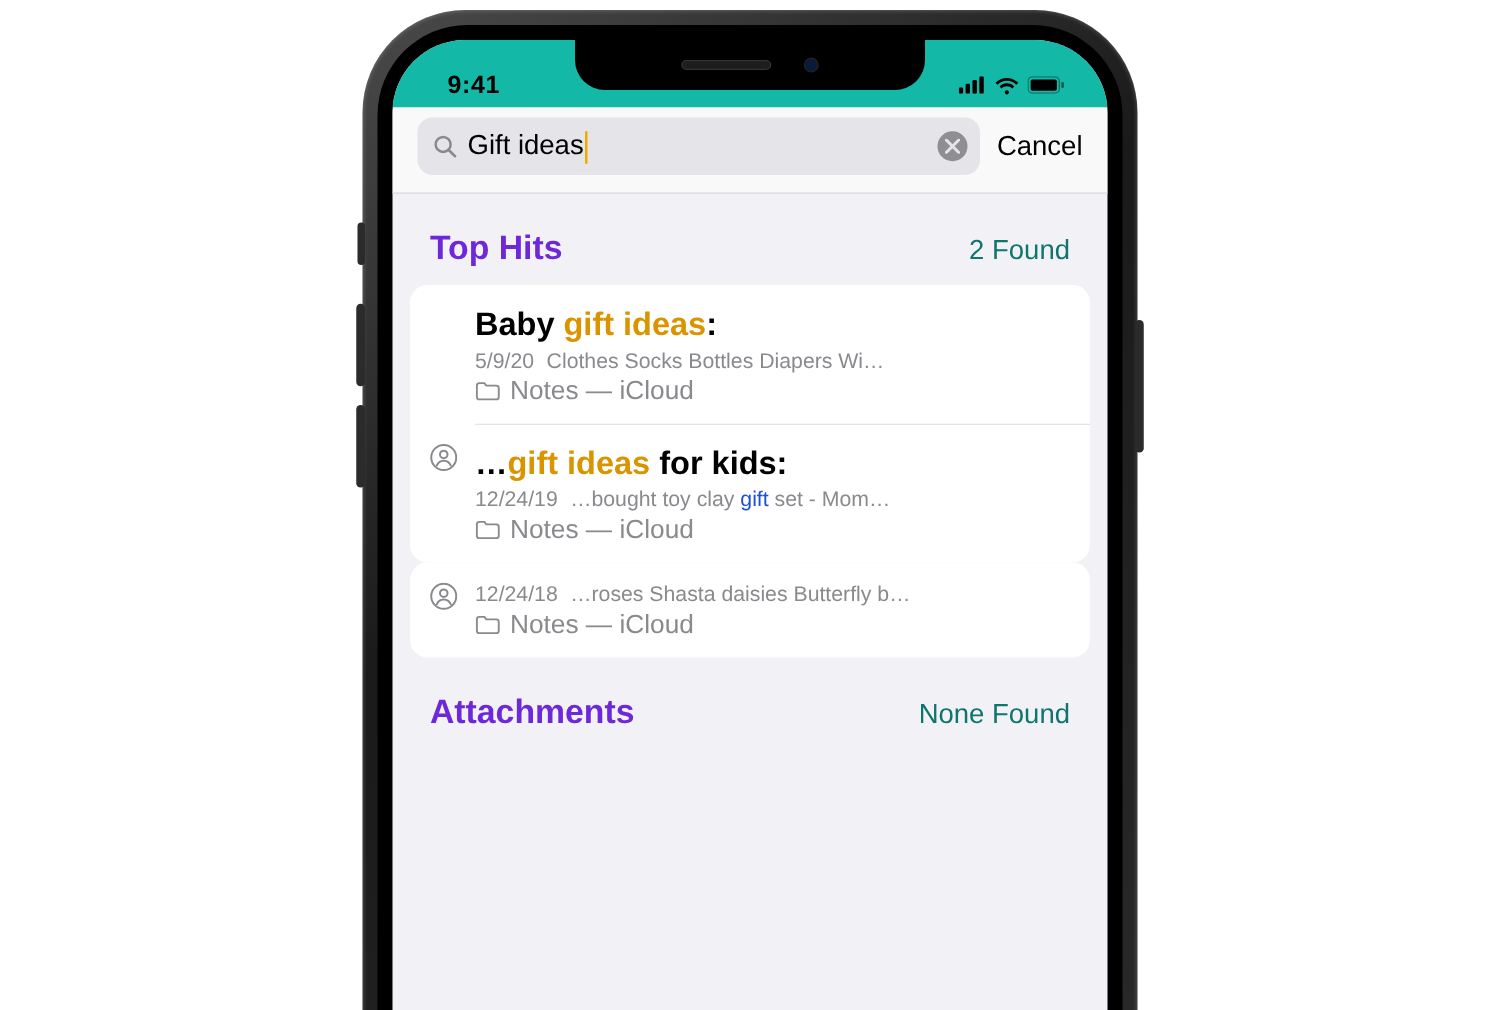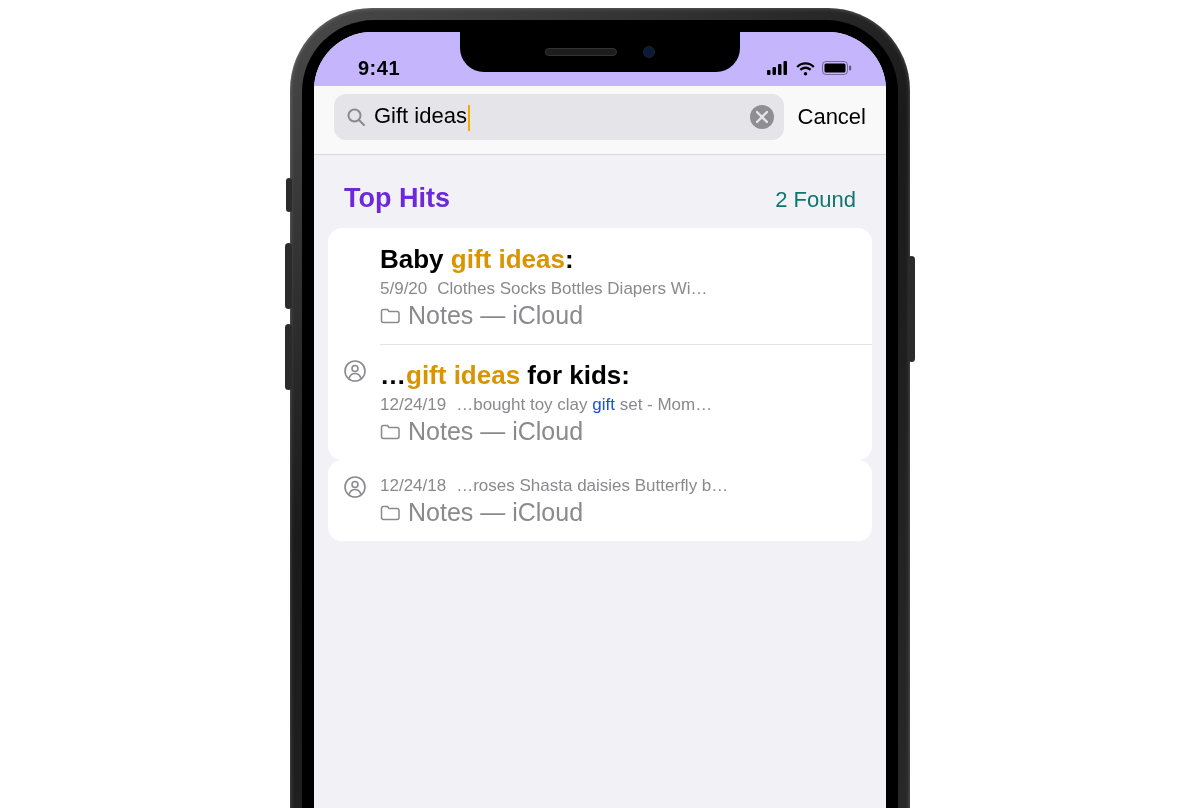--- a/index.html
+++ b/index.html
@@ -58,21 +58,21 @@
     display:flex; align-items:center; justify-content:center; gap:16px;
   }
   .speaker { width: 72px; height: 8px; background:#1d1d1d; border-radius:4px; border:1px solid #333;}
   .camera  { width: 12px; height:12px; background:#0a1a3a; border-radius:50%; border:1px solid #222; margin-left:10px;}
 
   
   .statusbar {
     height: 54px;
     display:flex; justify-content:space-between; align-items:center;
     padding: 18px 34px 0 44px;
-    background:#c4b5fd;
+    background:#14b8a6;
   }
   .status-time { font-size: 20px; font-weight:600; letter-spacing:0.5px; }
   .status-icons { display:flex; align-items:center; gap:6px; }
   .status-icons svg { display:block; }
 
   
   .search-header {
     background:#f9f9f9;
     padding: 8px 20px 14px 20px;
     display:flex; align-items:center; gap:14px;
@@ -139,21 +139,21 @@
   .row-icon {
     position:absolute; left:16px; top:16px;
     width:24px; height:24px; color:#8a8a8e;
   }
 
   .row-title { font-size:26px; font-weight:600; color:#000; line-height:1.35;}
   .row-title .hl { color:#d99400; }
   .row-snippet { font-size:17px; color:#8a8a8e; margin-top:2px; white-space:nowrap; overflow:hidden; text-overflow:ellipsis;}
   .row-snippet .date { margin-right:10px;}
   .row-snippet .hl { color:#1d4ed8; }
-  .row-location { font-size:25px; color:#8a8a8e; margin-top:2px; display:flex; align-items:center; gap:8px;}
+  .row-location { font-size:21px; color:#8a8a8e; margin-top:2px; display:flex; align-items:center; gap:8px;}
   .row-location svg { flex:none; }
 
 </style>
 </head>
 <body>
 
 <div class="device">
   <span class="side-btn sb-mute"></span>
   <span class="side-btn sb-vol1"></span>
   <span class="side-btn sb-vol2"></span>
@@ -253,18 +253,22 @@
             <div class="row-snippet"><span class="date">12/24/18</span><span>…roses Shasta daisies Butterfly b…</span><span class="hl"></span><span></span></div>
             <div class="row-location">
               <svg width="20" height="16" viewBox="0 0 20 16">
                   <path d="M1.5 3.5 C1.5 2.4 2.4 1.5 3.5 1.5 L7.5 1.5 L9 3.5 L17 3.5 C18.1 3.5 19 4.4 19 5.5 L19 12.5 C19 13.6 18.1 14.5 17 14.5 L3.5 14.5 C2.4 14.5 1.5 13.6 1.5 12.5 Z" fill="none" stroke="#8a8a8e" stroke-width="1.5"></path>
                 </svg>
               <span>Notes — iCloud</span>
             </div>
           </div>
         </div>
 
+        <div class="section-header">
+          <div class="section-title">Attachments</div>
+          <div class="section-count">None Found</div>
+        </div>
 
       </div>
 
     </div>
   </div>
 </div>
 
 </body></html>

